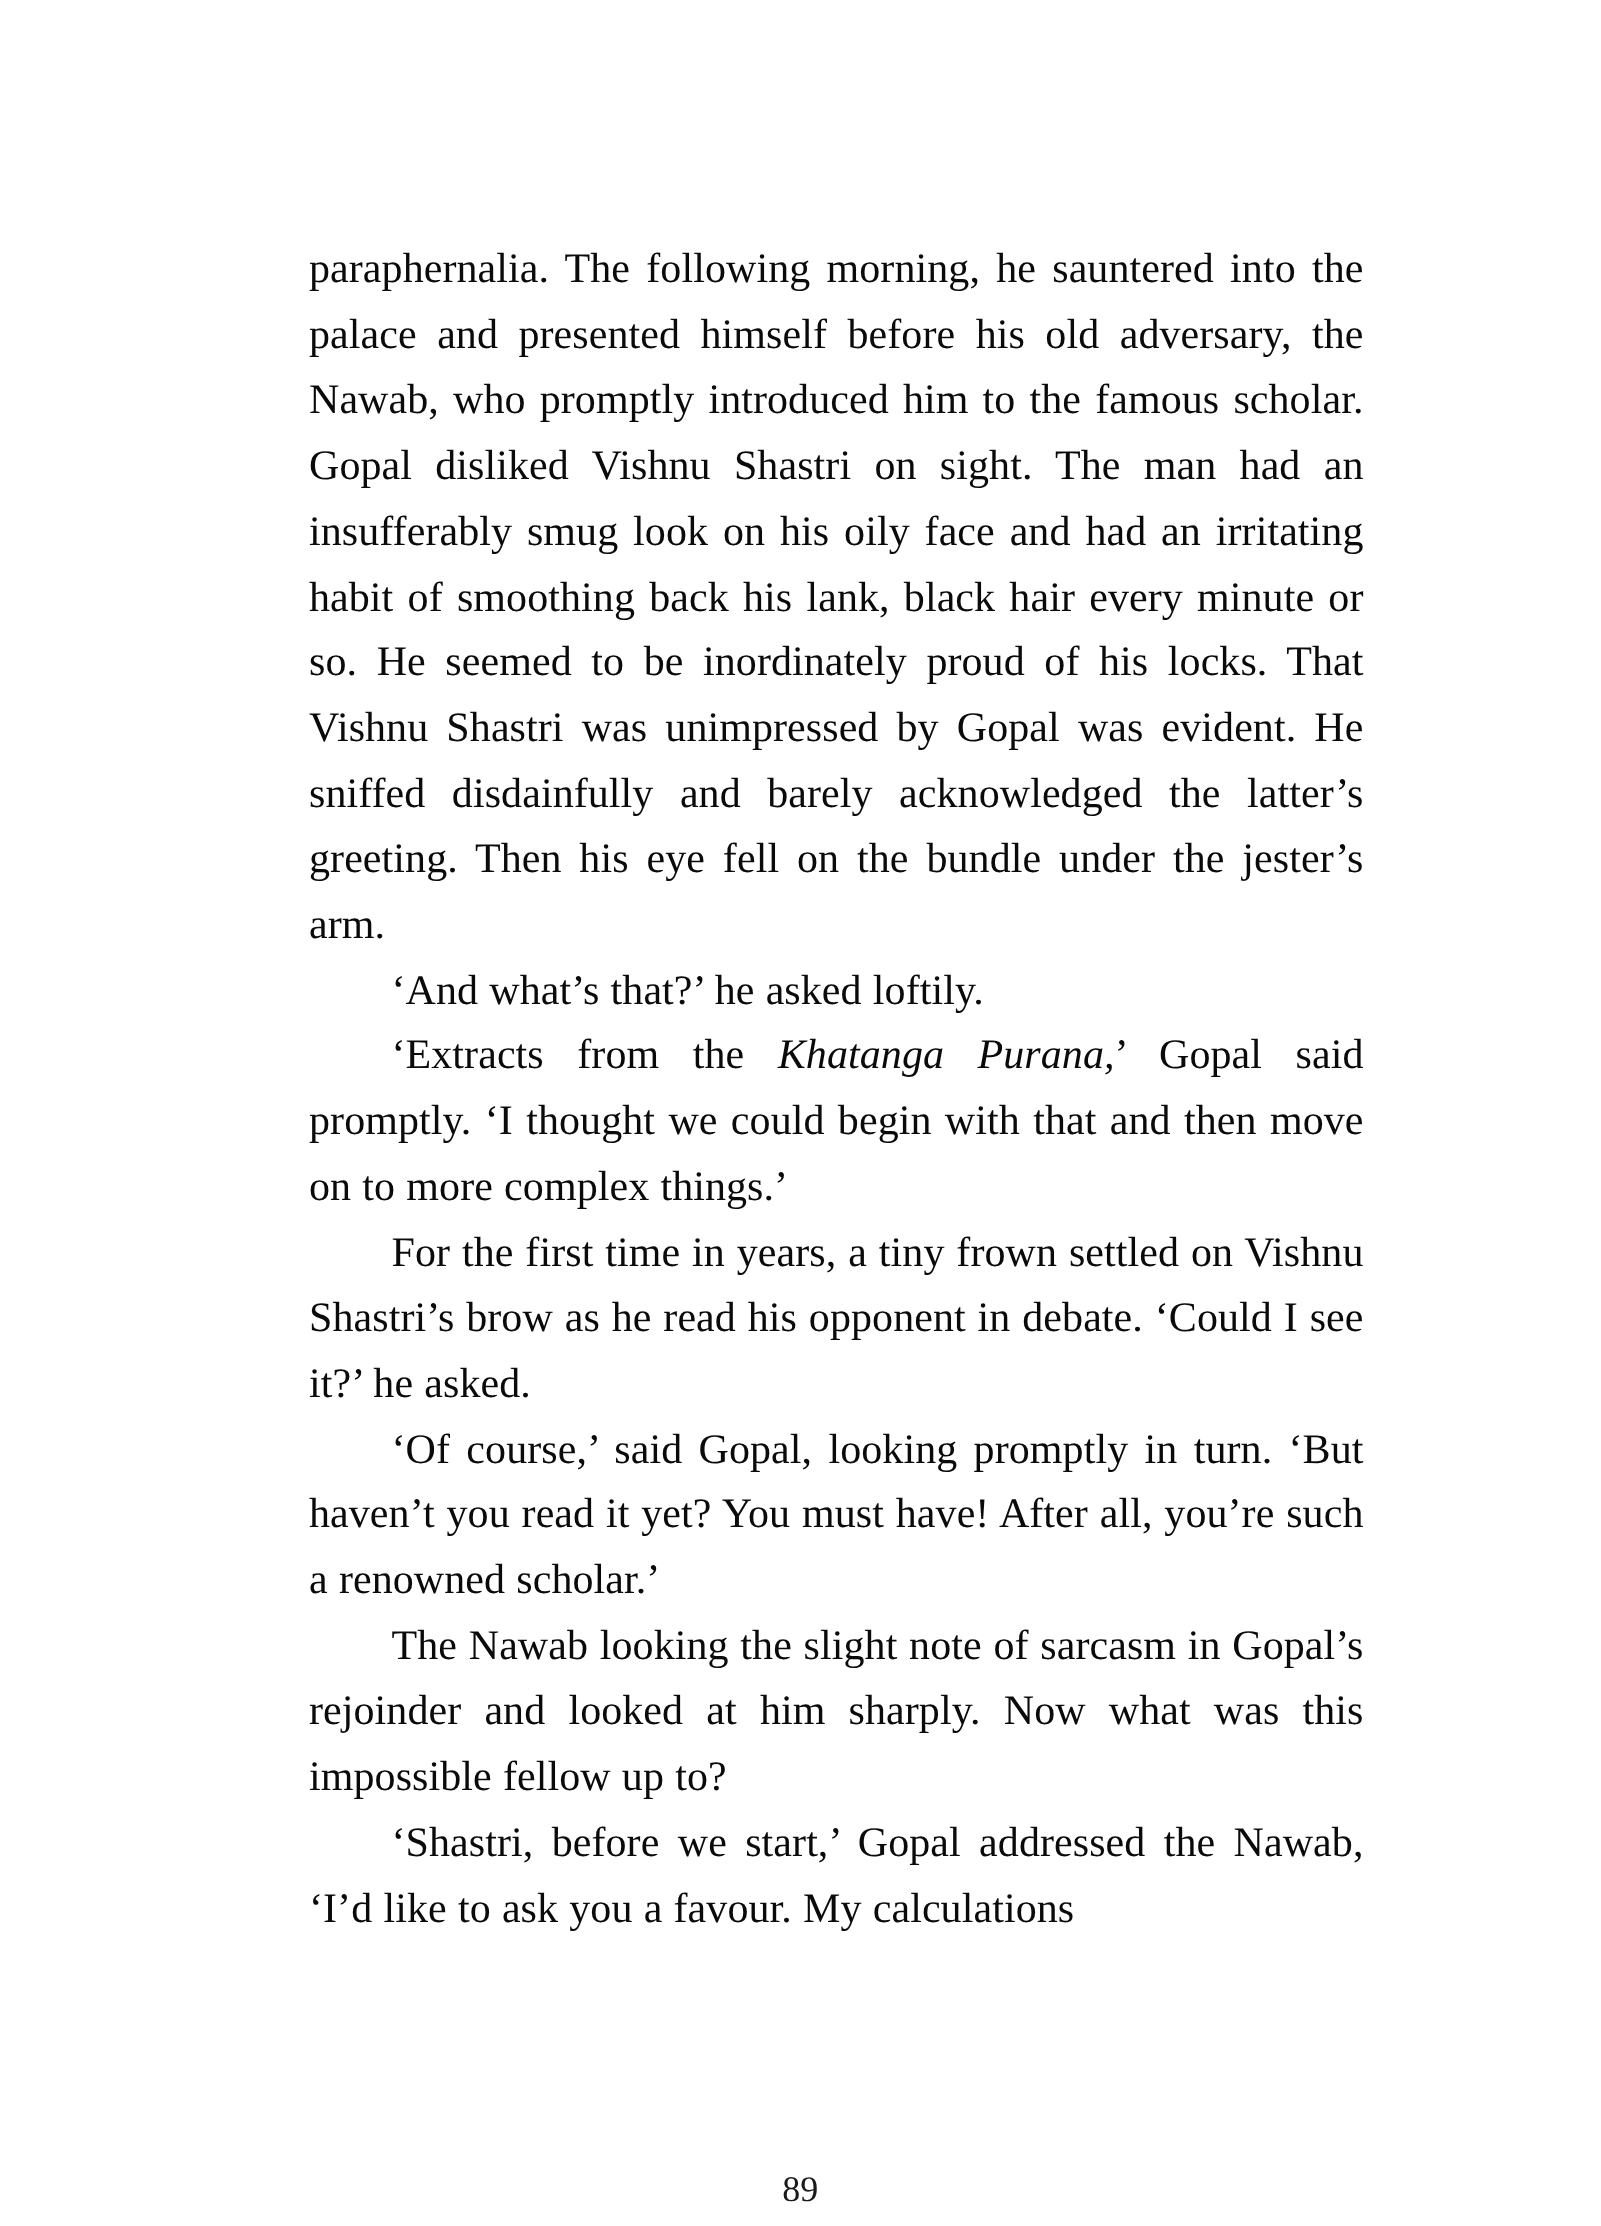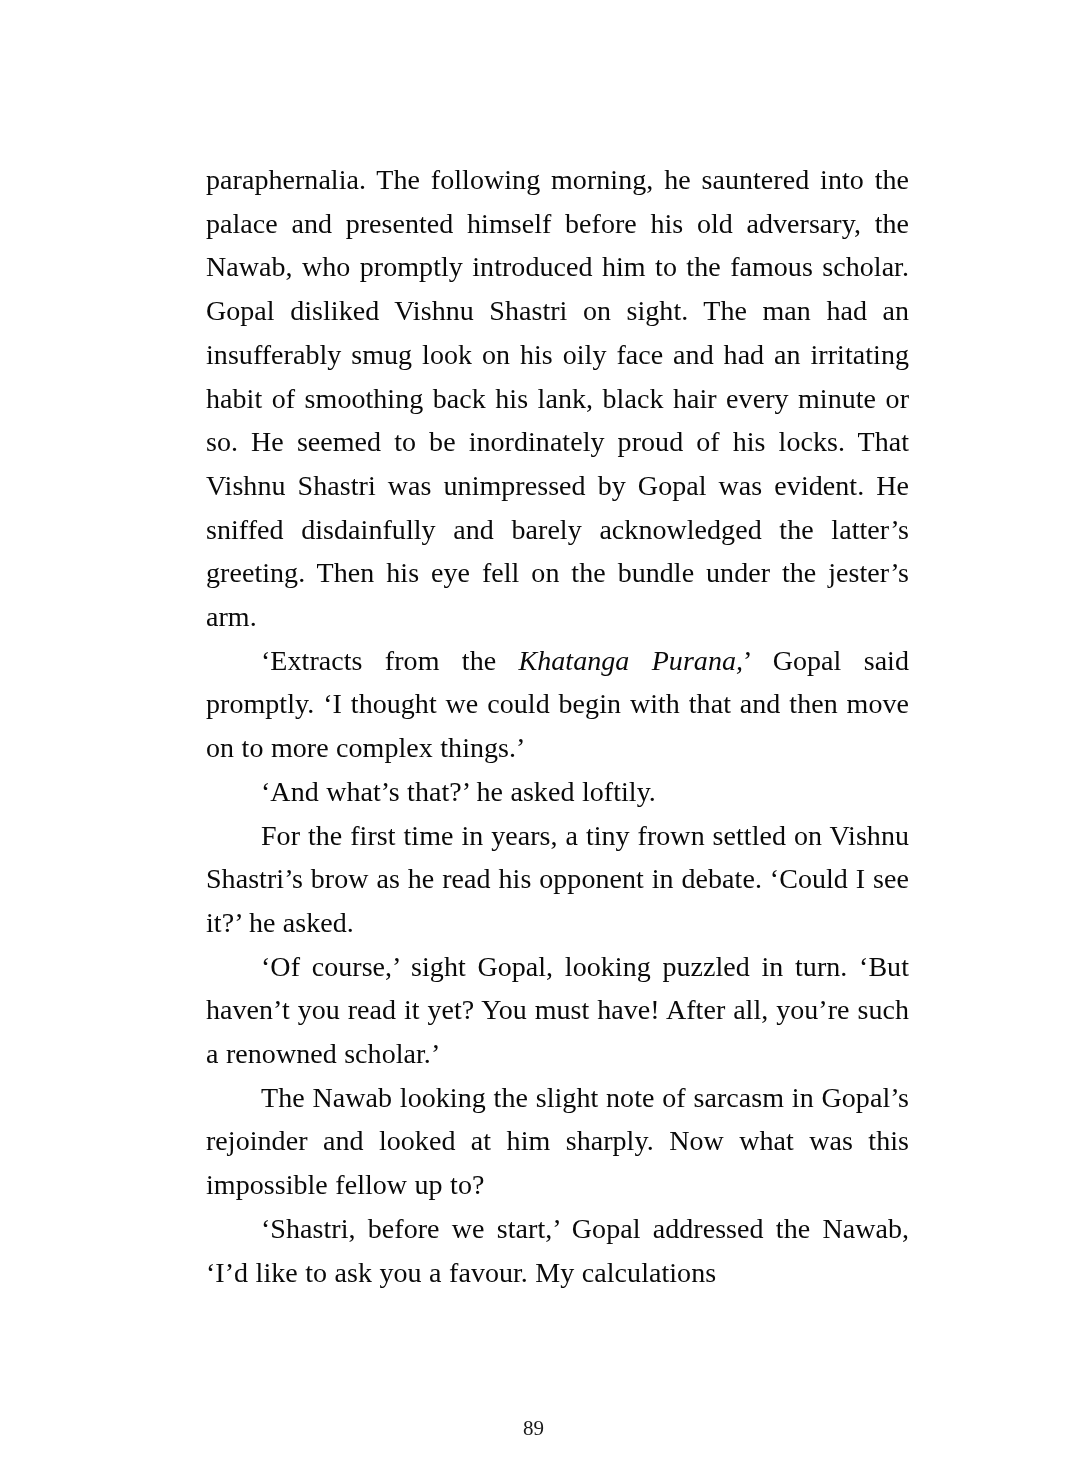--- a/index.html
+++ b/index.html
@@ -41,37 +41,37 @@
   .para.indented {
     text-indent: 55px;
   }
   .para .title {
     font-style: italic;
   }
   .folio {
     position: absolute;
     left: 0;
     right: 0;
-    top: 1416px;
+    top: 1448px;
     text-align: center;
-    font-size: 21px;
+    font-size: 24px;
     line-height: 24px;
     color: #1a1a1a;
   }
 </style>
 </head>
 <body>
 
 <div class="page">
 
   <div class="text-block">
       <p class="para continuation">paraphernalia. The following morning, he sauntered into the palace and presented himself before his old adversary, the Nawab, who promptly introduced him to the famous scholar. Gopal disliked Vishnu Shastri on sight. The man had an insufferably smug look on his oily face and had an irritating habit of smoothing back his lank, black hair every minute or so. He seemed to be inordinately proud of his locks. That Vishnu Shastri was unimpressed by Gopal was evident. He sniffed disdainfully and barely acknowledged the latter’s greeting. Then his eye fell on the bundle under the jester’s arm.</p>
+      <p class="para indented">‘And what’s that?’ he asked loftily.</p>
       <p class="para indented">‘Extracts from the <span class="title">Khatanga Purana,</span>’ Gopal said promptly. ‘I thought we could begin with that and then move on to more complex things.’</p>
-      <p class="para indented">‘And what’s that?’ he asked loftily.</p>
       <p class="para indented">For the first time in years, a tiny frown settled on Vishnu Shastri’s brow as he read his opponent in debate. ‘Could I see it?’ he asked.</p>
-      <p class="para indented">‘Of course,’ sight Gopal, looking puzzled in turn. ‘But haven’t you read it yet? You must have! After all, you’re such a renowned scholar.’</p>
+      <p class="para indented">‘Of course,’ said Gopal, looking promptly in turn. ‘But haven’t you read it yet? You must have! After all, you’re such a renowned scholar.’</p>
       <p class="para indented">The Nawab looking the slight note of sarcasm in Gopal’s rejoinder and looked at him sharply. Now what was this impossible fellow up to?</p>
       <p class="para indented">‘Shastri, before we start,’ Gopal addressed the Nawab, ‘I’d like to ask you a favour. My calculations</p>
     </div>
 
   <div class="folio">89</div>
 
 </div>
 
 </body></html>

